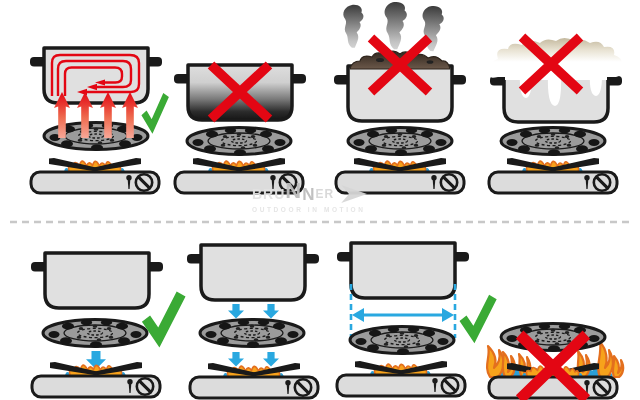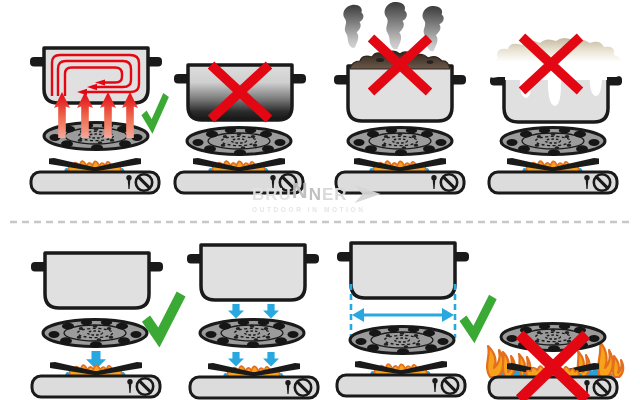--- a/index.html
+++ b/index.html
@@ -34,24 +34,24 @@
   .smoke{fill:url(#smokeGrad);}
   .heap{fill:url(#heapGrad);stroke:#2e241c;stroke-width:1.2;stroke-linejoin:round;}
   .foam{fill:url(#foamGrad);}
   .foam-w{fill:#ffffff;}
   .heat{fill:url(#heatGrad);}
 
   
   .watermark{position:absolute;left:252px;top:183px;width:160px;opacity:.95;pointer-events:none;
              font-weight:bold;line-height:1;white-space:nowrap;}
   .wm-row{display:flex;align-items:center;}
-  .wm-light{color:#e2e2e2;font-size:17px;letter-spacing:1px;}
+  .wm-light{color:#e2e2e2;font-size:14px;letter-spacing:1px;}
   .wm-dark{color:#bdbdbd;font-size:17px;letter-spacing:1px;}
   .wm-big{font-size:22px;position:relative;top:-3px;}
-  .wm-light2{color:#d7d7d7;font-size:17px;letter-spacing:1px;text-align:right;}
+  .wm-light2{color:#d7d7d7;font-size:12px;letter-spacing:1px;text-align:right;}
   .wm-chevron{display:inline-block;width:26px;height:18px;margin-left:7px;background:#d6d6d6;
               clip-path:polygon(0% 0%, 100% 50%, 0% 100%, 30% 50%);}
   .wm-tagline{color:#e4e4e4;font-size:6.5px;font-weight:bold;letter-spacing:2.6px;margin-top:2px;}
 </style>
 </head>
 <body>
 
 <div class="stage">
 <svg width="640" height="400" viewBox="0 0 640 400">
   <defs>

